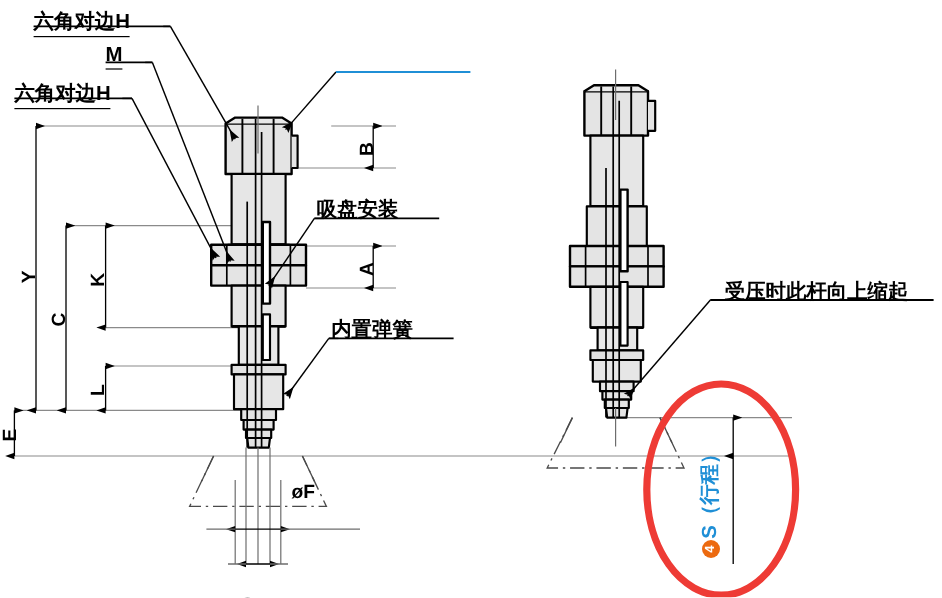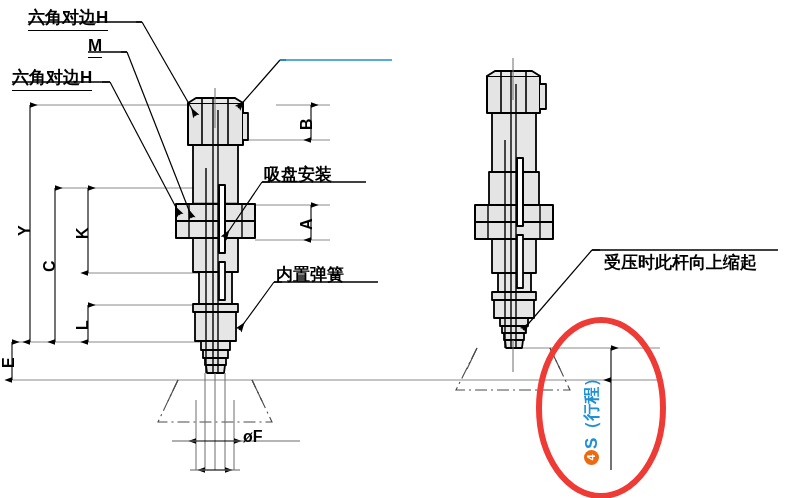--- a/index.html
+++ b/index.html
@@ -241,30 +241,30 @@
 
   <div class="lbl cn underline" style="left:88px;top:36px;">M</div>
 
   <div class="lbl cn underline" style="left:12px;top:66px;">六角对边H</div>
 
 
   <div class="lbl cn" style="left:264px;top:163px;">吸盘安装</div>
 
   <div class="lbl cn" style="left:276px;top:263px;">内置弹簧</div>
 
-  <div class="lbl cn" style="left:604px;top:231px;margin-top:20px;">受压时此杆向上缩起</div>
+  <div class="lbl cn" style="left:604px;top:231px;">受压时此杆向上缩起</div>
 
   <div class="lbl dim dimrot" style="left:16px;top:236px;">Y</div>
   <div class="lbl dim dimrot" style="left:41px;top:272px;">C</div>
   <div class="lbl dim dimrot" style="left:74px;top:239px;">K</div>
   <div class="lbl dim dimrot" style="left:74px;top:330px;">L</div>
   <div class="lbl dim dimrot" style="left:0px;top:368px;">E</div>
   <div class="lbl dim dimrot" style="left:298px;top:130px;">B</div>
   <div class="lbl dim dimrot" style="left:298px;top:230px;">A</div>
 
-  <div class="lbl dim" style="left:243px;top:428px;text-align:center;">øF</div>
+  <div class="lbl dim" style="left:243px;top:402px;text-align:center;">øF</div>
   <div class="lbl dim" style="left:190px;top:449px;margin-top:47px;">øG</div>
 
   <div class="lbl cn dimrot" style="left:580px;top:465px;white-space:nowrap;">
     <span class="badge">4</span><span class="blue">S（行程）</span>
   </div>
 
 </div>
 
 </body></html>

